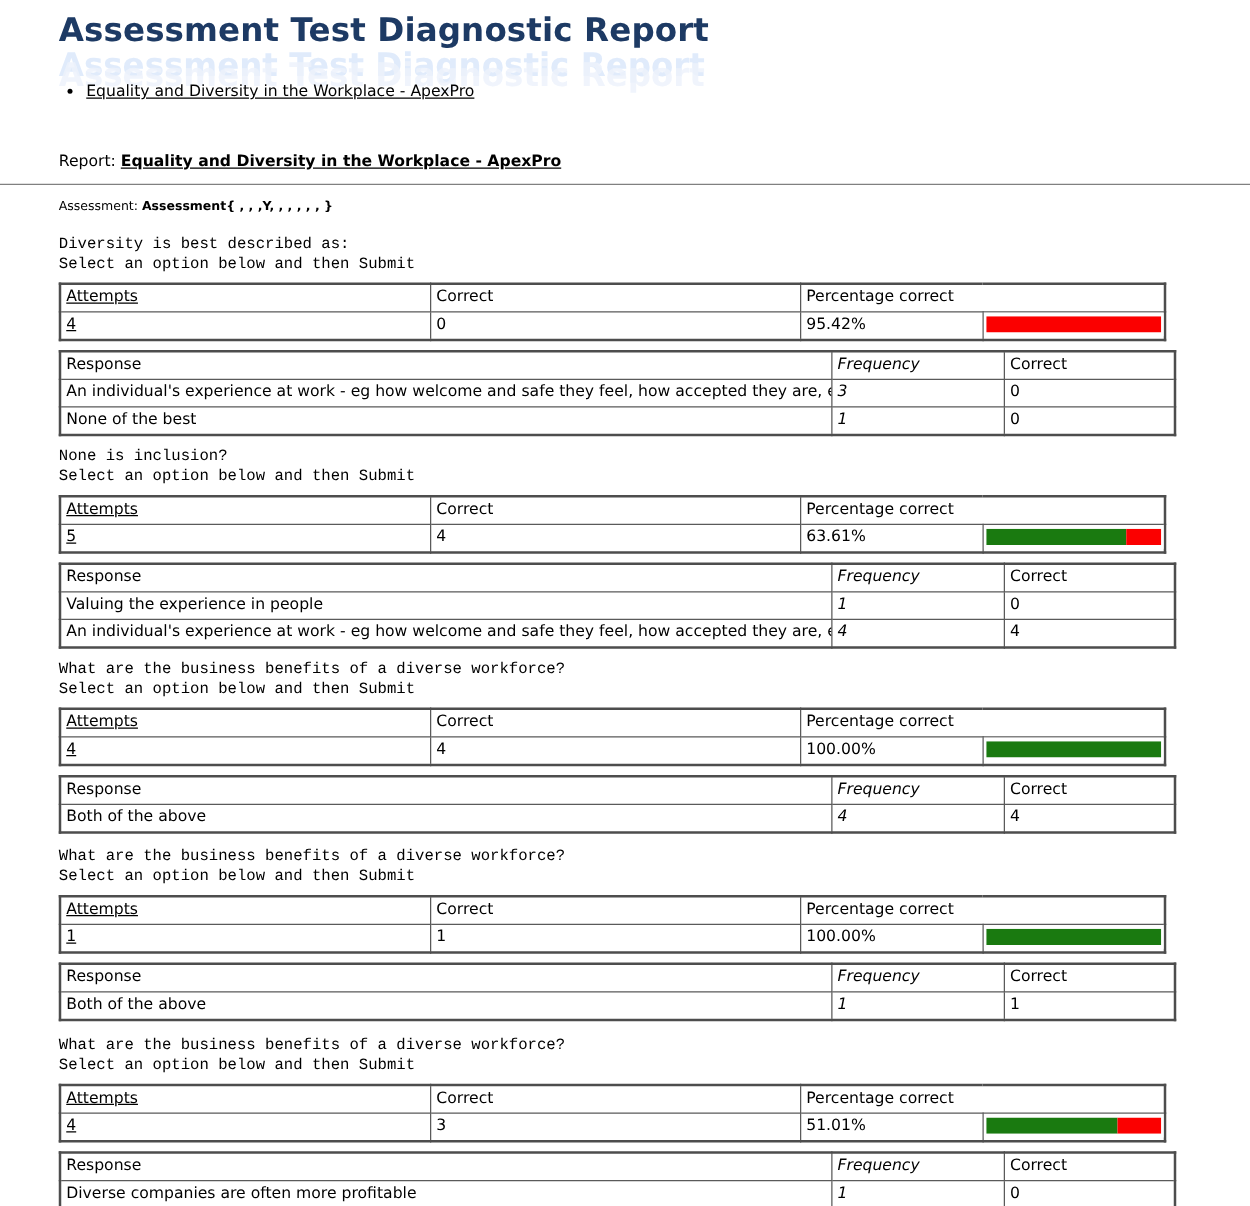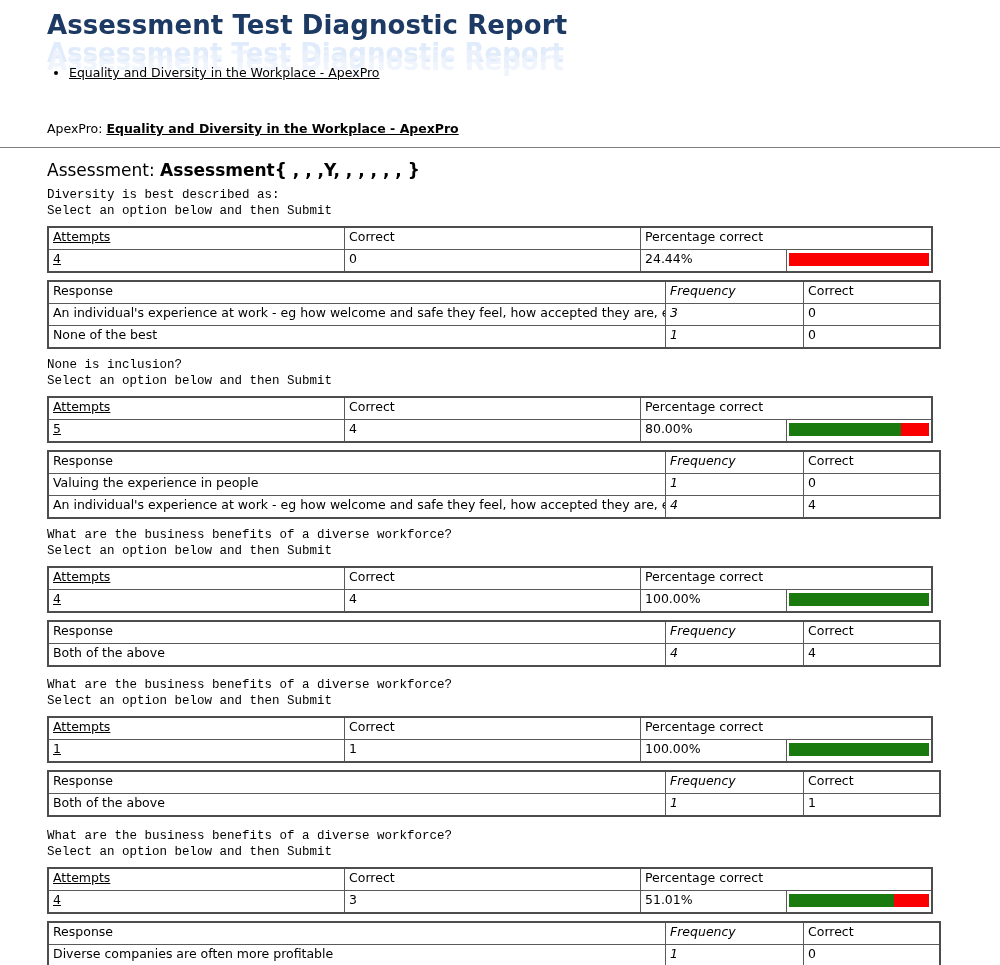--- a/index.html
+++ b/index.html
@@ -82,21 +82,21 @@
     white-space: nowrap;
   }
   .course-line b {
     text-decoration: underline;
   }
 
   .assessment-line {
     position: absolute;
     left: 47px;
     top: 160px;
-    font-size: 17px;
+    font-size: 10px;
     white-space: nowrap;
   }
 
   
   .qblock {
     position: absolute;
     left: 47px;
     width: 890px;
   }
   .q-text {
@@ -179,21 +179,21 @@
 
   <div class="report-title">Assessment Test Diagnostic Report</div>
 
   <ul class="bullet-list">
     <li><span>Equality and Diversity in the Workplace - ApexPro</span></li>
   </ul>
 
   <div class="hr-line"></div>
 
   <div class="course-line">
-    <span>ApexPro:</span>
+    <span>Report:</span>
     <b>Equality and Diversity in the Workplace - ApexPro</b>
   </div>
 
   <div class="assessment-line">
     <span>Assessment:</span>
     <b>Assessment{ , , ,Y, , , , , , }</b>
   </div>
 
   <div id="questions-root">
       <div class="qblock" style="top: 188px;">
@@ -202,21 +202,21 @@
         <table class="grid stats">
           <tbody>
             <tr>
               <td class="c-attempts">Attempts</td>
               <td class="c-correct">Correct</td>
               <td class="c-pct" colspan="2">Percentage correct</td>
             </tr>
             <tr>
               <td class="c-attempts">4</td>
               <td class="c-correct">0</td>
-              <td class="c-pct">24.44%</td>
+              <td class="c-pct">95.42%</td>
               <td class="c-bar">
                 <div class="barwrap">
                   <div class="bartrack">
                     <div class="bar-red" style="width:100%"></div>
                   </div>
                 </div>
               </td>
             </tr>
           </tbody>
         </table>
@@ -246,21 +246,21 @@
         <table class="grid stats">
           <tbody>
             <tr>
               <td class="c-attempts">Attempts</td>
               <td class="c-correct">Correct</td>
               <td class="c-pct" colspan="2">Percentage correct</td>
             </tr>
             <tr>
               <td class="c-attempts">5</td>
               <td class="c-correct">4</td>
-              <td class="c-pct">80.00%</td>
+              <td class="c-pct">63.61%</td>
               <td class="c-bar">
                 <div class="barwrap">
                   <div class="bartrack">
                     <div class="bar-green" style="width:80%"></div>
                     <div class="bar-red" style="width:20%"></div>
                   </div>
                 </div>
               </td>
             </tr>
           </tbody>

